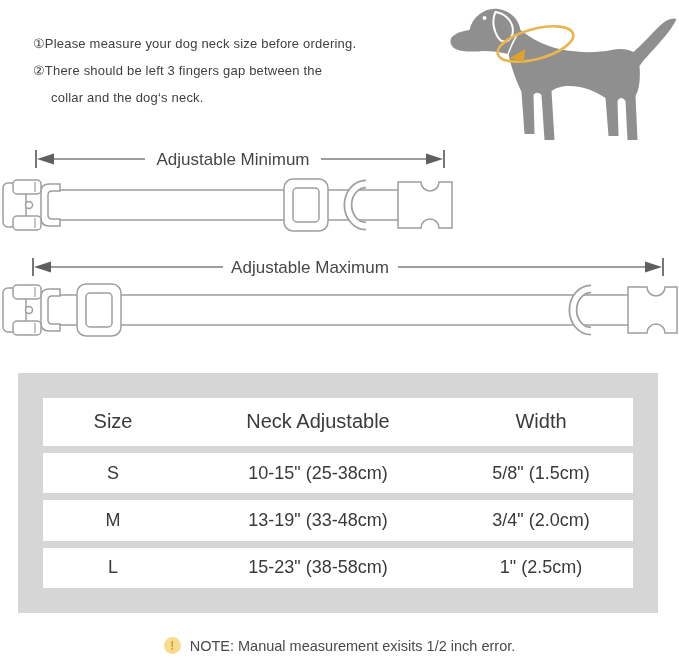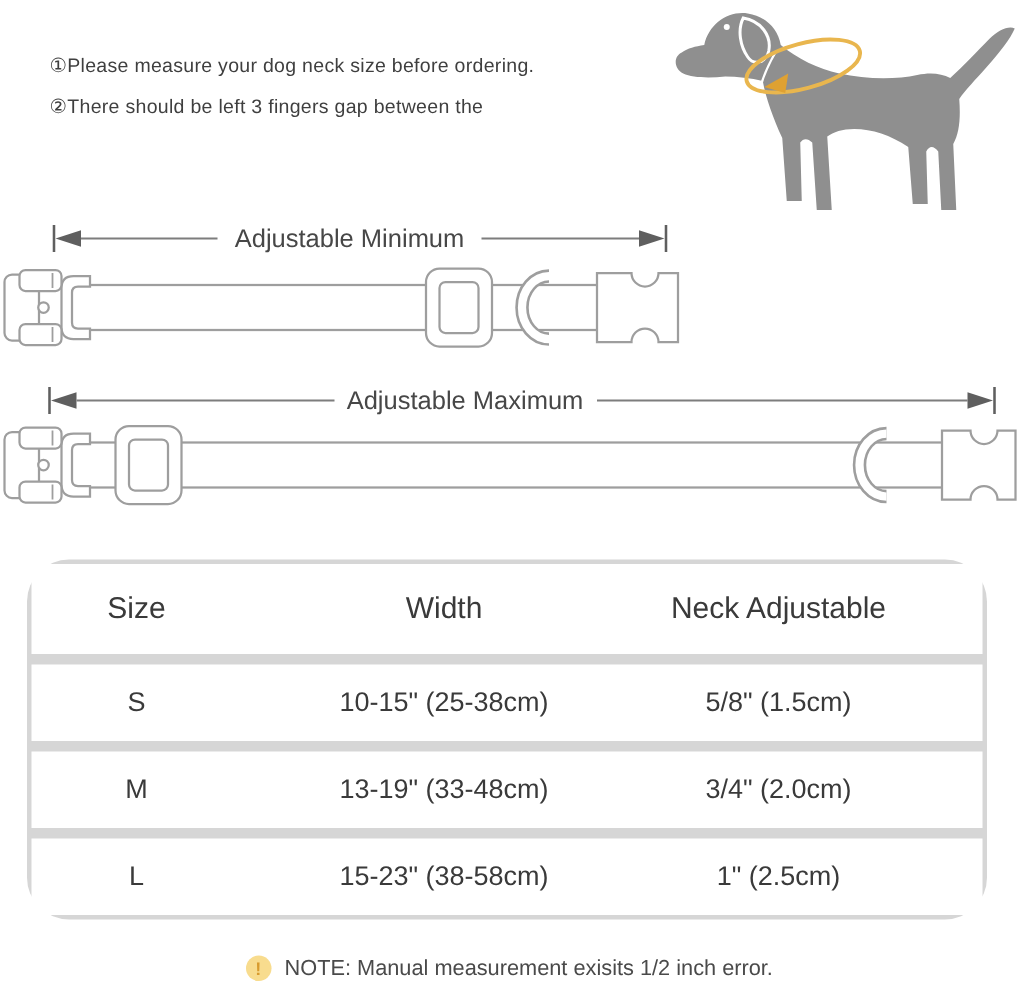--- a/index.html
+++ b/index.html
@@ -23,21 +23,21 @@
   
   .collar-min{left:0;top:176px;}
   .collar-max{left:0;top:281px;}
   svg.collar .lw{fill:#ffffff;stroke:#9e9e9e;stroke-width:1.5;}
   svg.collar line.detail{stroke:#9e9e9e;stroke-width:1.2;}
   svg.collar .ring-o{fill:none;stroke:#9e9e9e;stroke-width:9;}
   svg.collar .ring-i{fill:none;stroke:#ffffff;stroke-width:5.5;}
   
   .size-table{
     left:18px;top:373px;width:640px;height:240px;background:#d6d6d6;
-    box-sizing:border-box;padding:3px;display:flex;flex-direction:column;gap:7px;border-radius:28px;
+    box-sizing:border-box;padding:25px;display:flex;flex-direction:column;gap:7px;
   }
   .trow{
     background:#ffffff;display:grid;grid-template-columns:140px 270px 176px;
     align-items:center;text-align:center;flex:1 1 49px;font-size:18px;color:#3a3a3a;
   }
   .trow.header{flex:1.18 1 58px;font-size:20px;}
   
   .note{
     left:0;top:637px;width:679px;display:flex;justify-content:center;align-items:center;
     gap:9px;font-size:14.5px;color:#4a4a4a;
@@ -47,20 +47,21 @@
     font-size:12px;font-weight:bold;display:flex;align-items:center;justify-content:center;
     line-height:1;
   }
 </style>
 </head>
 <body>
 
 <div class="abs instructions">
   <div>①Please measure your dog neck size before ordering.</div>
   <div>②There should be left 3 fingers gap between the</div>
+  <div class="indent">collar and the dog‘s neck.</div>
 </div>
 
 <svg class="abs dog" width="236" height="148" viewBox="0 0 235 148">
   <path fill="#8f8f8f" d="
     M 12,47 C 6,44 5,36 11,33 C 15,30 20,29 26,28 C 29,14 42,5 55,7
     C 67,9 75,17 77,28 C 88,37 102,44 116,47 C 134,51 154,51 168,48
     C 177,46 184,47 190,50 C 199,42 208,32 216,24 C 222,18 229,15 233,17
     C 230,24 223,33 214,43 C 207,51 200,58 196,64 C 197,77 196,87 192,94
     L 194,138 L 184,138 L 182,99 C 179,95 176,95 174,99 L 175,134 L 165,134
     L 162,96 C 150,88 138,84 126,84 C 118,84 112,86 108,89 L 111,138 L 101,138
@@ -137,22 +138,22 @@
     <line class="detail" x1="35" y1="6" x2="35" y2="16"></line>
     <line class="detail" x1="35" y1="42" x2="35" y2="52"></line>
     <circle class="lw" cx="29" cy="29" r="3.5"></circle>
   </g>
   <path class="lw" d="M 628,6 H 647 A 9,9 0 0 0 665,6 H 677 V 52 H 665 A 9,9 0 0 0 647,52 H 628 Z"></path>
 </svg>
 
 <div class="abs size-table">
   <div class="trow header">
     <div>Size</div>
+    <div>Neck Adjustable</div>
     <div>Width</div>
-    <div>Neck Adjustable</div>
   </div>
   <div class="trow">
     <div>S</div>
     <div>10-15" (25-38cm)</div>
     <div>5/8" (1.5cm)</div>
   </div>
   <div class="trow">
     <div>M</div>
     <div>13-19" (33-48cm)</div>
     <div>3/4" (2.0cm)</div>

